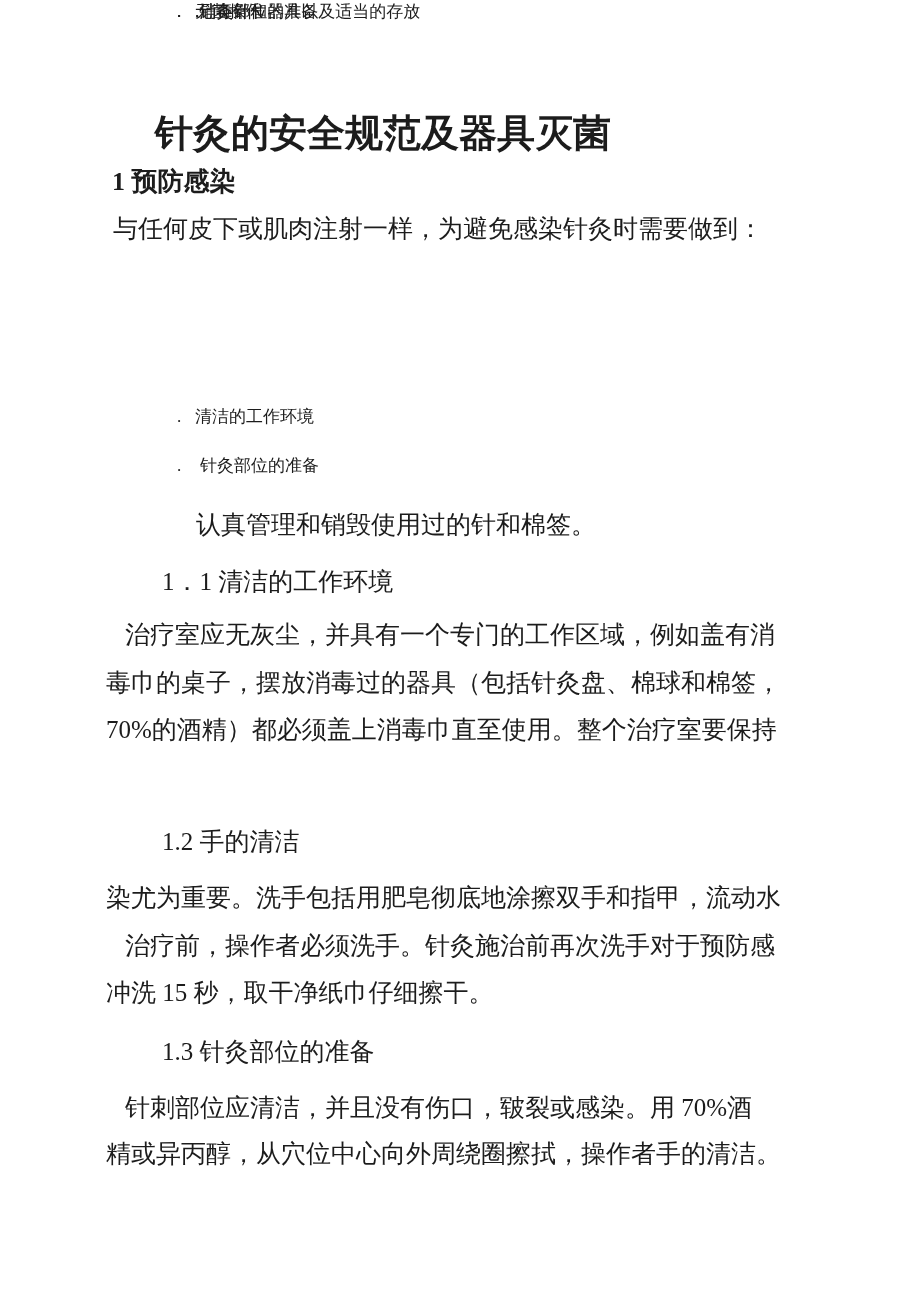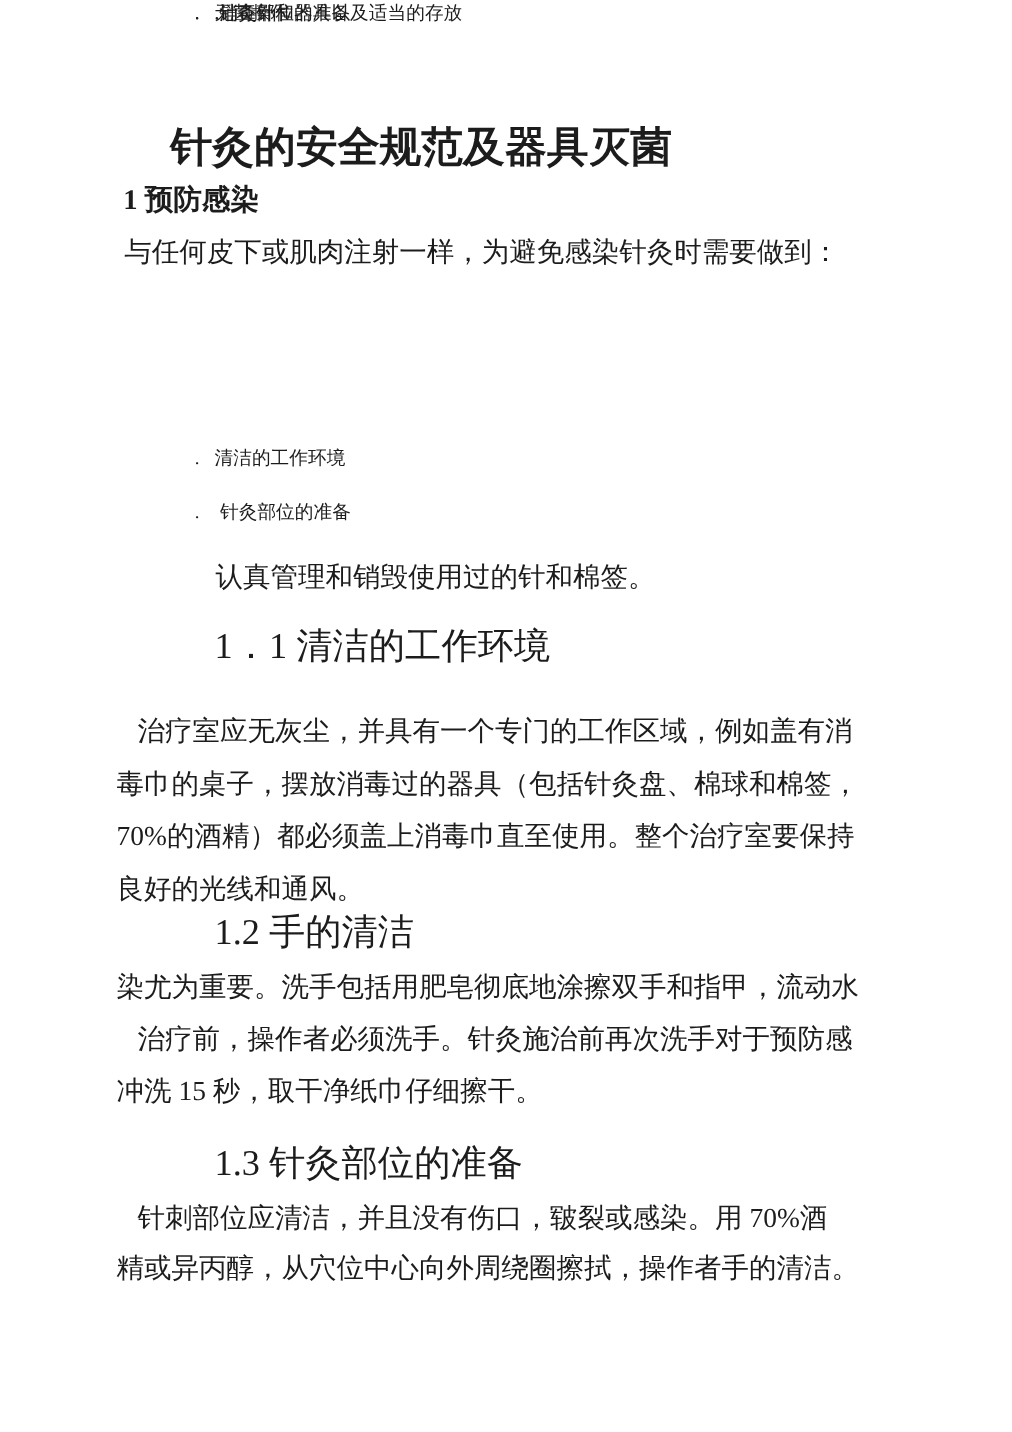--- a/index.html
+++ b/index.html
@@ -40,29 +40,29 @@
   .bullet-row:nth-of-type(4) { top: 405px; }
   .bullet-row:nth-of-type(5) { top: 454px; }
   .bullet-row:nth-of-type(1) .btext { margin-left: 13px; }
   .bullet-row:nth-of-type(2) .btext { margin-left: 18px; }
   .bullet-row:nth-of-type(3) .btext { margin-left: 0; }
   .bullet-row:nth-of-type(4) .btext { margin-left: 0; }
   .bullet-row:nth-of-type(5) .btext { margin-left: 5px; }
 
   .bullets-footer { left: 196px; top: 508px; font-size: 25px; }
 
-  .sec-heading { left: 162px; font-size: 33px; margin-left: 33px; }
+  .sec-heading { left: 162px; font-size: 25px; }
   .sec-heading-1 { top: 565px; }
   .sec-heading-2 { top: 825px; }
   .sec-heading-3 { top: 1035px; }
 
   .para { left: 106px; font-size: 25px; width: 780px; }
   .para .line { height: 47.6px; line-height: 47.6px; white-space: nowrap; }
   .para .indent { text-indent: 19px; }
-  .para-1 { top: 642px; }
+  .para-1 { top: 611px; }
   .para-2 { top: 874px; }
   .para-3 { top: 1085px; }
   .para-3 .line { height: 46px; line-height: 46px; }
 </style>
 </head>
 <body>
 
 <div class="abs doc-title">针灸的安全规范及器具灭菌</div>
 
 <div class="abs h-main">1 预防感染</div>
@@ -85,21 +85,20 @@
   <span class="marker">.</span><span class="btext">无菌操作</span>
 </div>
 
 <div class="abs bullets-footer">认真管理和销毁使用过的针和棉签。</div>
 
 <div class="abs sec-heading sec-heading-1">1．1 清洁的工作环境</div>
 <div class="abs para para-1">
   <div class="line indent">治疗室应无灰尘，并具有一个专门的工作区域，例如盖有消</div>
   <div class="line">毒巾的桌子，摆放消毒过的器具（包括针灸盘、棉球和棉签，</div>
   <div class="line">70%的酒精）都必须盖上消毒巾直至使用。整个治疗室要保持</div>
-  <div class="line">良好的光线和通风。</div>
 </div>
 
 <div class="abs sec-heading sec-heading-2">1.2 手的清洁</div>
 <div class="abs para para-2">
   <div class="line">染尤为重要。洗手包括用肥皂彻底地涂擦双手和指甲，流动水</div>
   <div class="line indent">治疗前，操作者必须洗手。针灸施治前再次洗手对于预防感</div>
   <div class="line">冲洗 15 秒，取干净纸巾仔细擦干。</div>
 </div>
 
 <div class="abs sec-heading sec-heading-3">1.3 针灸部位的准备</div>

